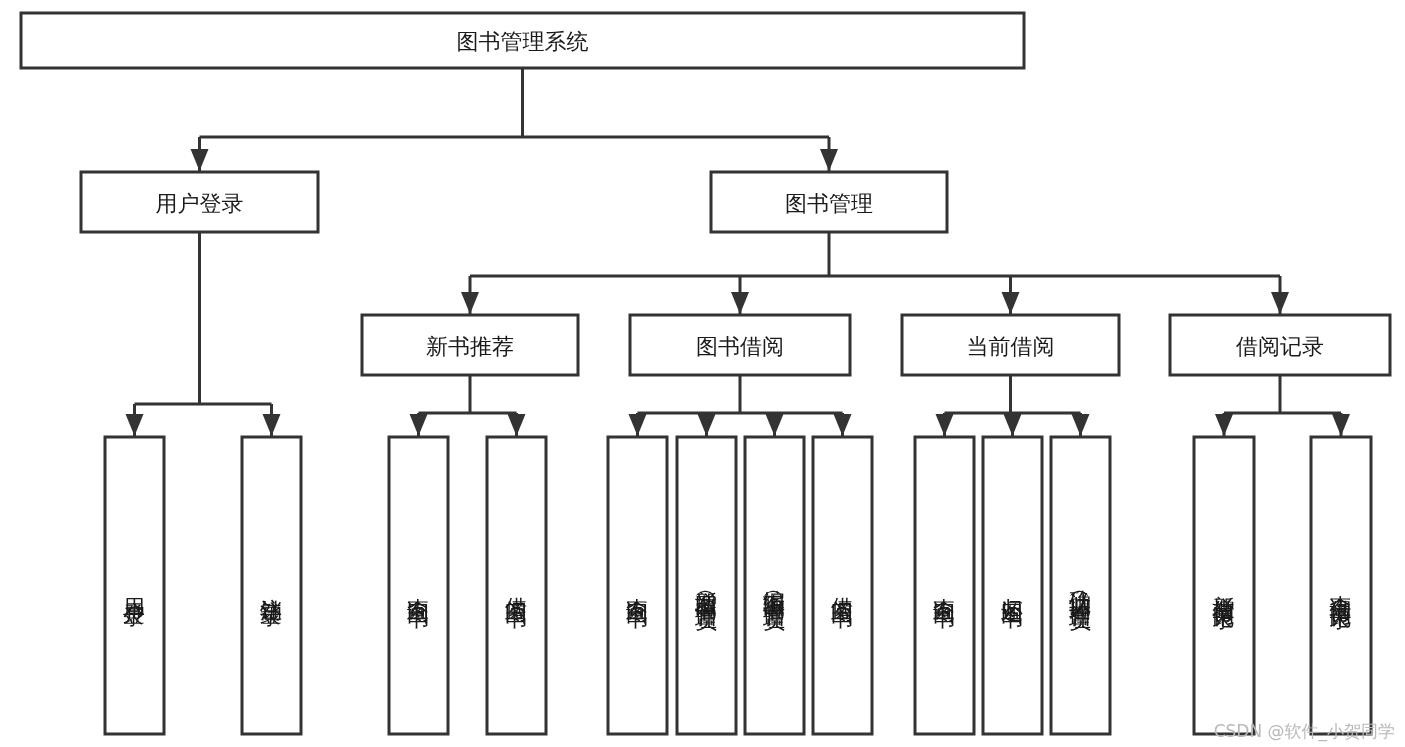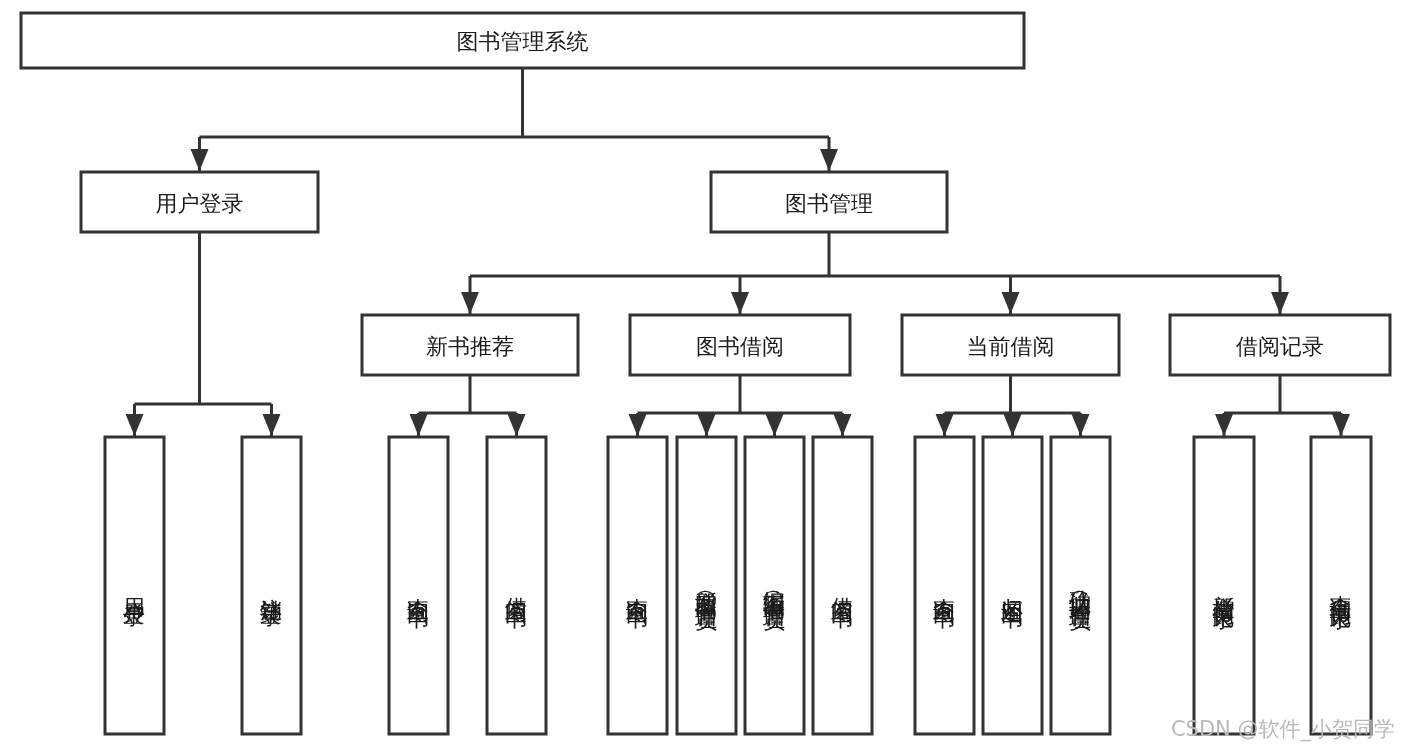--- a/index.html
+++ b/index.html
@@ -61,21 +61,21 @@
     letter-spacing: 3px;
     text-align: left;
     white-space: nowrap;
     user-select: none;
   }
   .watermark {
     position: absolute;
     right: 10px;
     bottom: 4px;
     font-family: "DejaVu Sans", "Liberation Sans", sans-serif;
-    font-size: 21px;
+    font-size: 17px;
     color: #b9b9b9;
     white-space: nowrap;
     user-select: none;
   }
 </style>
 </head>
 <body>
 
 <div id="diagram-root">
 

